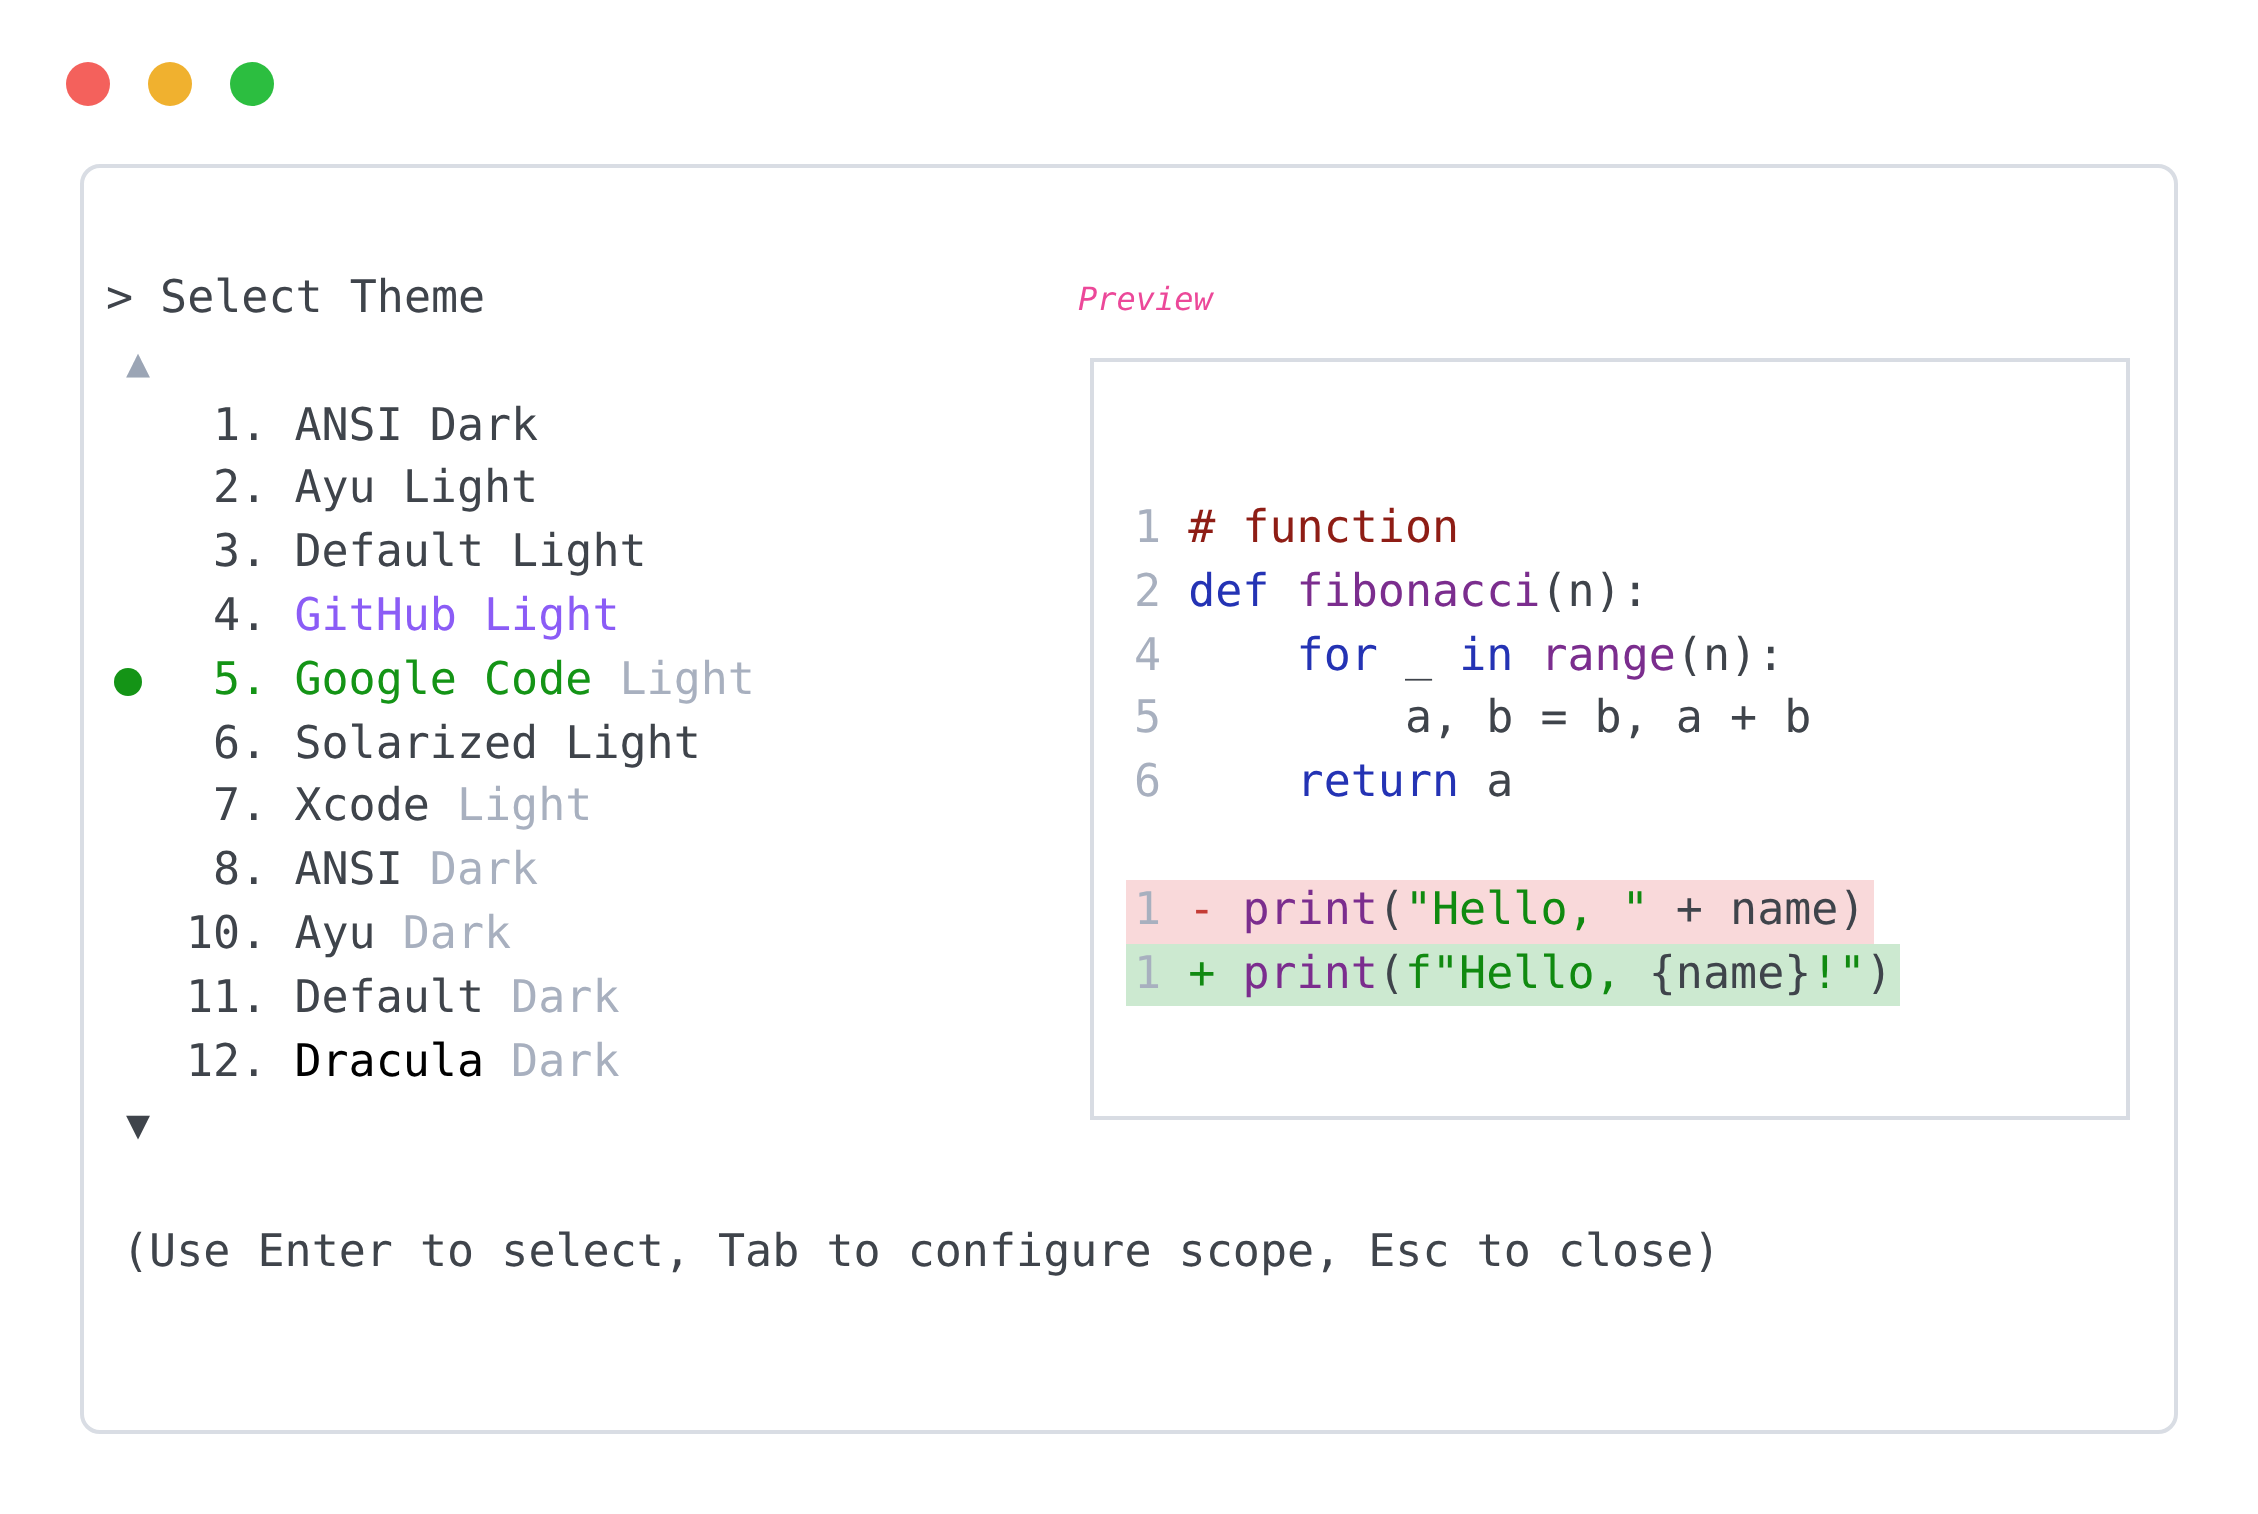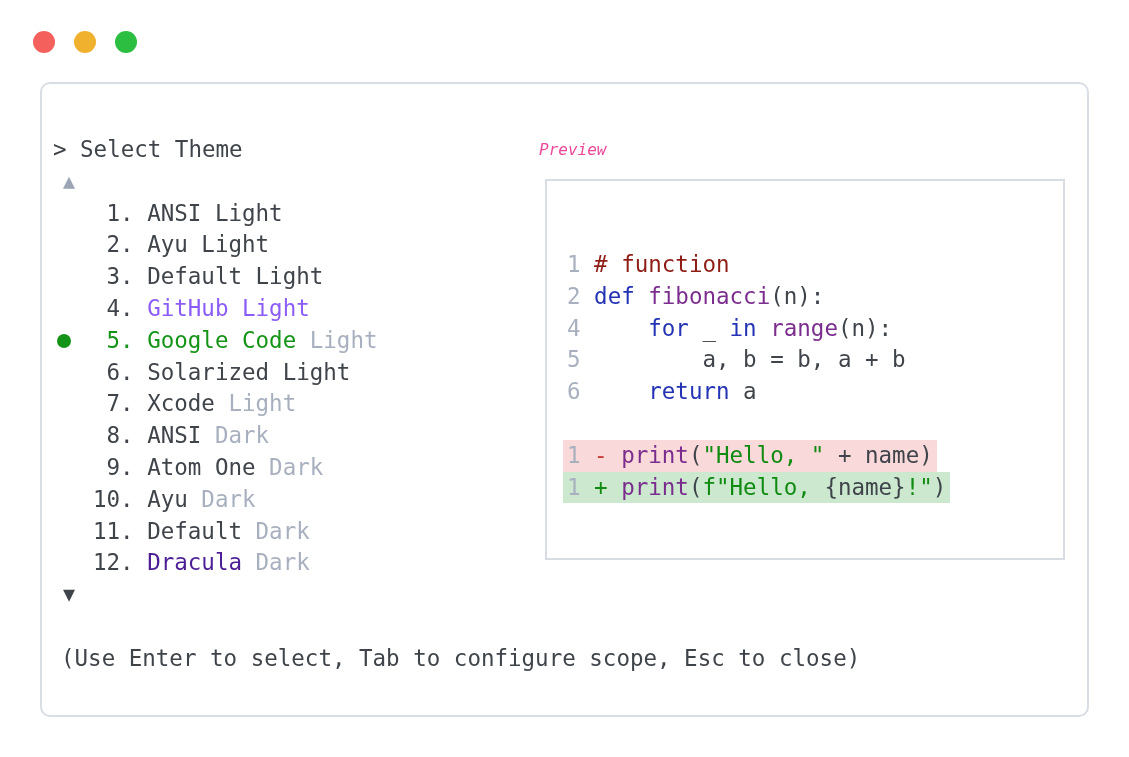--- a/index.html
+++ b/index.html
@@ -47,32 +47,31 @@
 
   <div class="dialog">
 
     <div class="leftcol">
       <div class="row hdr-row">
         <span class="prompt">&gt;</span>
         <span>Select Theme</span>
       </div>
       <div class="row arrow-row arrow-up">▲</div>
       <div id="theme-list">
-          <div class="row item"><span style="color: rgb(63, 68, 75);"> 1. </span><span style="color: rgb(63, 68, 75);">ANSI Light</span></div>
+          <div class="row item"><span style="color: rgb(63, 68, 75);"> 1. </span><span style="color: rgb(63, 68, 75);">ANSI Dark</span></div>
           <div class="row item"><span style="color: rgb(63, 68, 75);"> 2. </span><span style="color: rgb(63, 68, 75);">Ayu Light</span></div>
           <div class="row item"><span style="color: rgb(63, 68, 75);"> 3. </span><span style="color: rgb(63, 68, 75);">Default Light</span></div>
           <div class="row item"><span style="color: rgb(63, 68, 75);"> 4. </span><span style="color: #8b5cf6;">GitHub Light</span></div>
           <div class="row item"><span class="dot" style="background: rgb(20, 148, 22);"></span><span style="color: rgb(20, 148, 22);"> 5. </span><span style="color: rgb(20, 148, 22);">Google Code</span><span style="color: rgb(168, 176, 191);"> Light</span></div>
           <div class="row item"><span style="color: rgb(63, 68, 75);"> 6. </span><span style="color: rgb(63, 68, 75);">Solarized Light</span></div>
           <div class="row item"><span style="color: rgb(63, 68, 75);"> 7. </span><span style="color: rgb(63, 68, 75);">Xcode</span><span style="color: rgb(168, 176, 191);"> Light</span></div>
           <div class="row item"><span style="color: rgb(63, 68, 75);"> 8. </span><span style="color: rgb(63, 68, 75);">ANSI</span><span style="color: rgb(168, 176, 191);"> Dark</span></div>
-          <div class="row item"><span style="color: rgb(63, 68, 75);"> 9. </span><span style="color: rgb(63, 68, 75);">Atom One</span><span style="color: rgb(168, 176, 191);"> Dark</span></div>
           <div class="row item"><span style="color: rgb(63, 68, 75);">10. </span><span style="color: rgb(63, 68, 75);">Ayu</span><span style="color: rgb(168, 176, 191);"> Dark</span></div>
           <div class="row item"><span style="color: rgb(63, 68, 75);">11. </span><span style="color: rgb(63, 68, 75);">Default</span><span style="color: rgb(168, 176, 191);"> Dark</span></div>
-          <div class="row item"><span style="color: rgb(63, 68, 75);">12. </span><span style="color: #4c1d95;">Dracula</span><span style="color: rgb(168, 176, 191);"> Dark</span></div>
+          <div class="row item"><span style="color: rgb(63, 68, 75);">12. </span><span style="color: #000000;">Dracula</span><span style="color: rgb(168, 176, 191);"> Dark</span></div>
         </div>
       <div class="row arrow-row arrow-down">▼</div>
       <div class="row"></div>
       <div class="row footer-row">(Use Enter to select, Tab to configure scope, Esc to close)</div>
     </div>
 
     <div class="preview-label">Preview</div>
     <div class="preview-box">
       <div class="code" id="code-block">
           <div class="codeline"><span style="color: rgb(168, 176, 191);">1 </span><span style="color: rgb(142, 29, 21);"># function</span></div>

